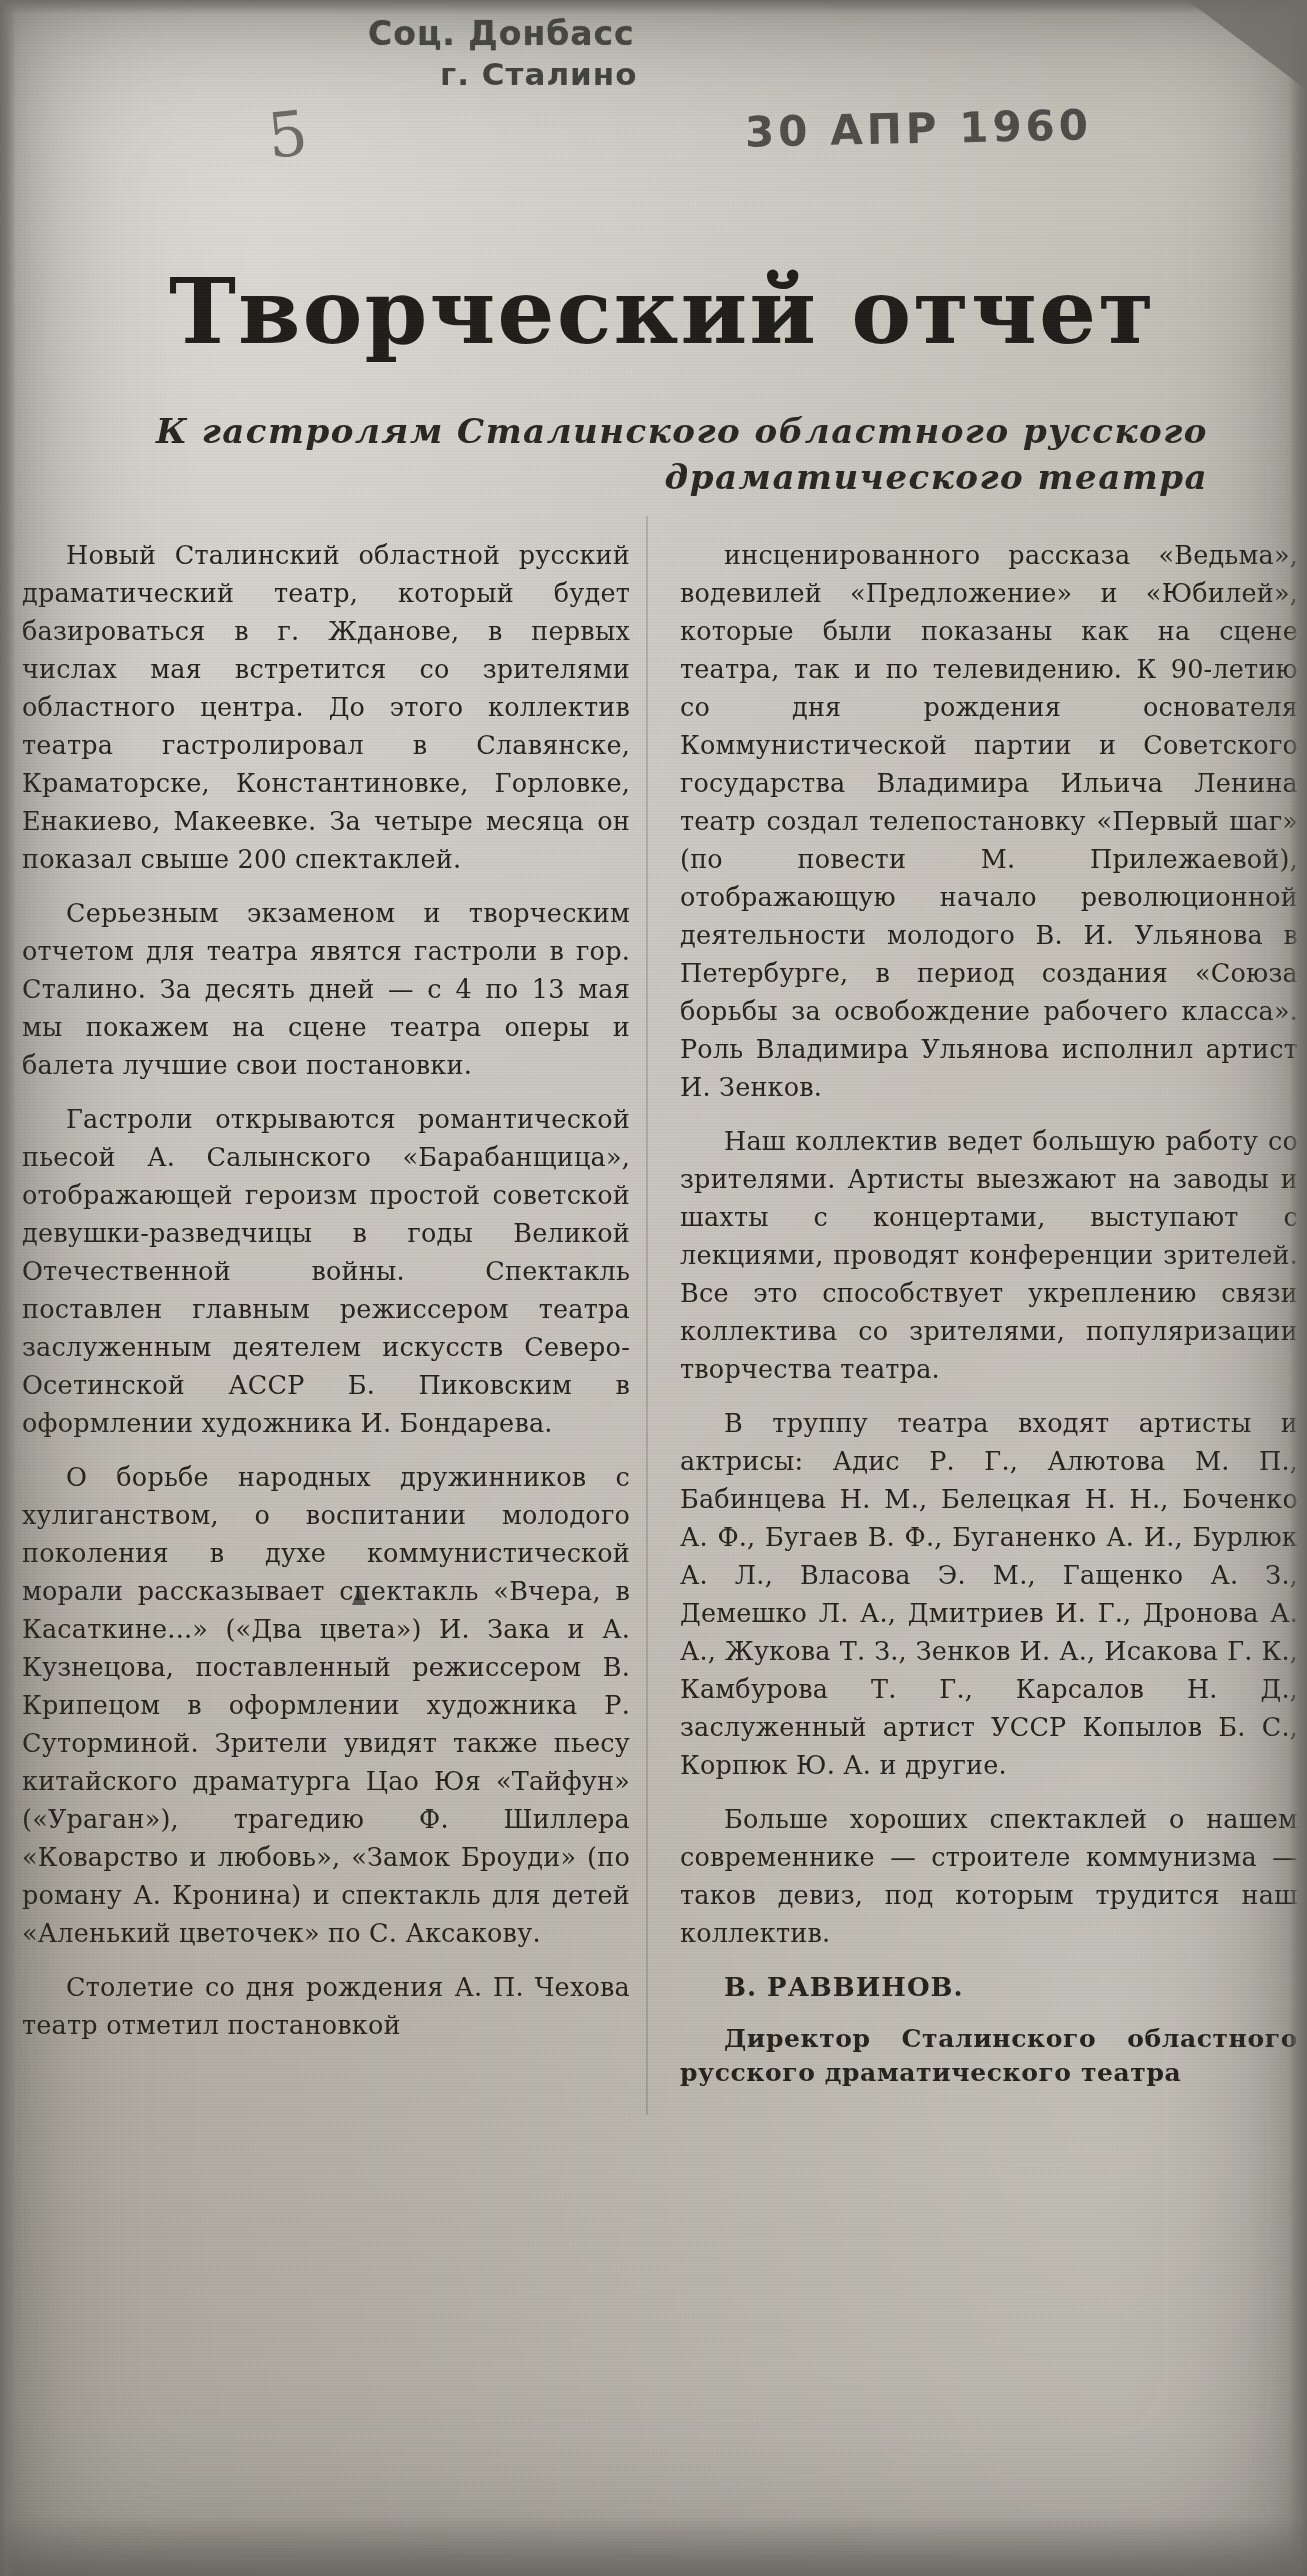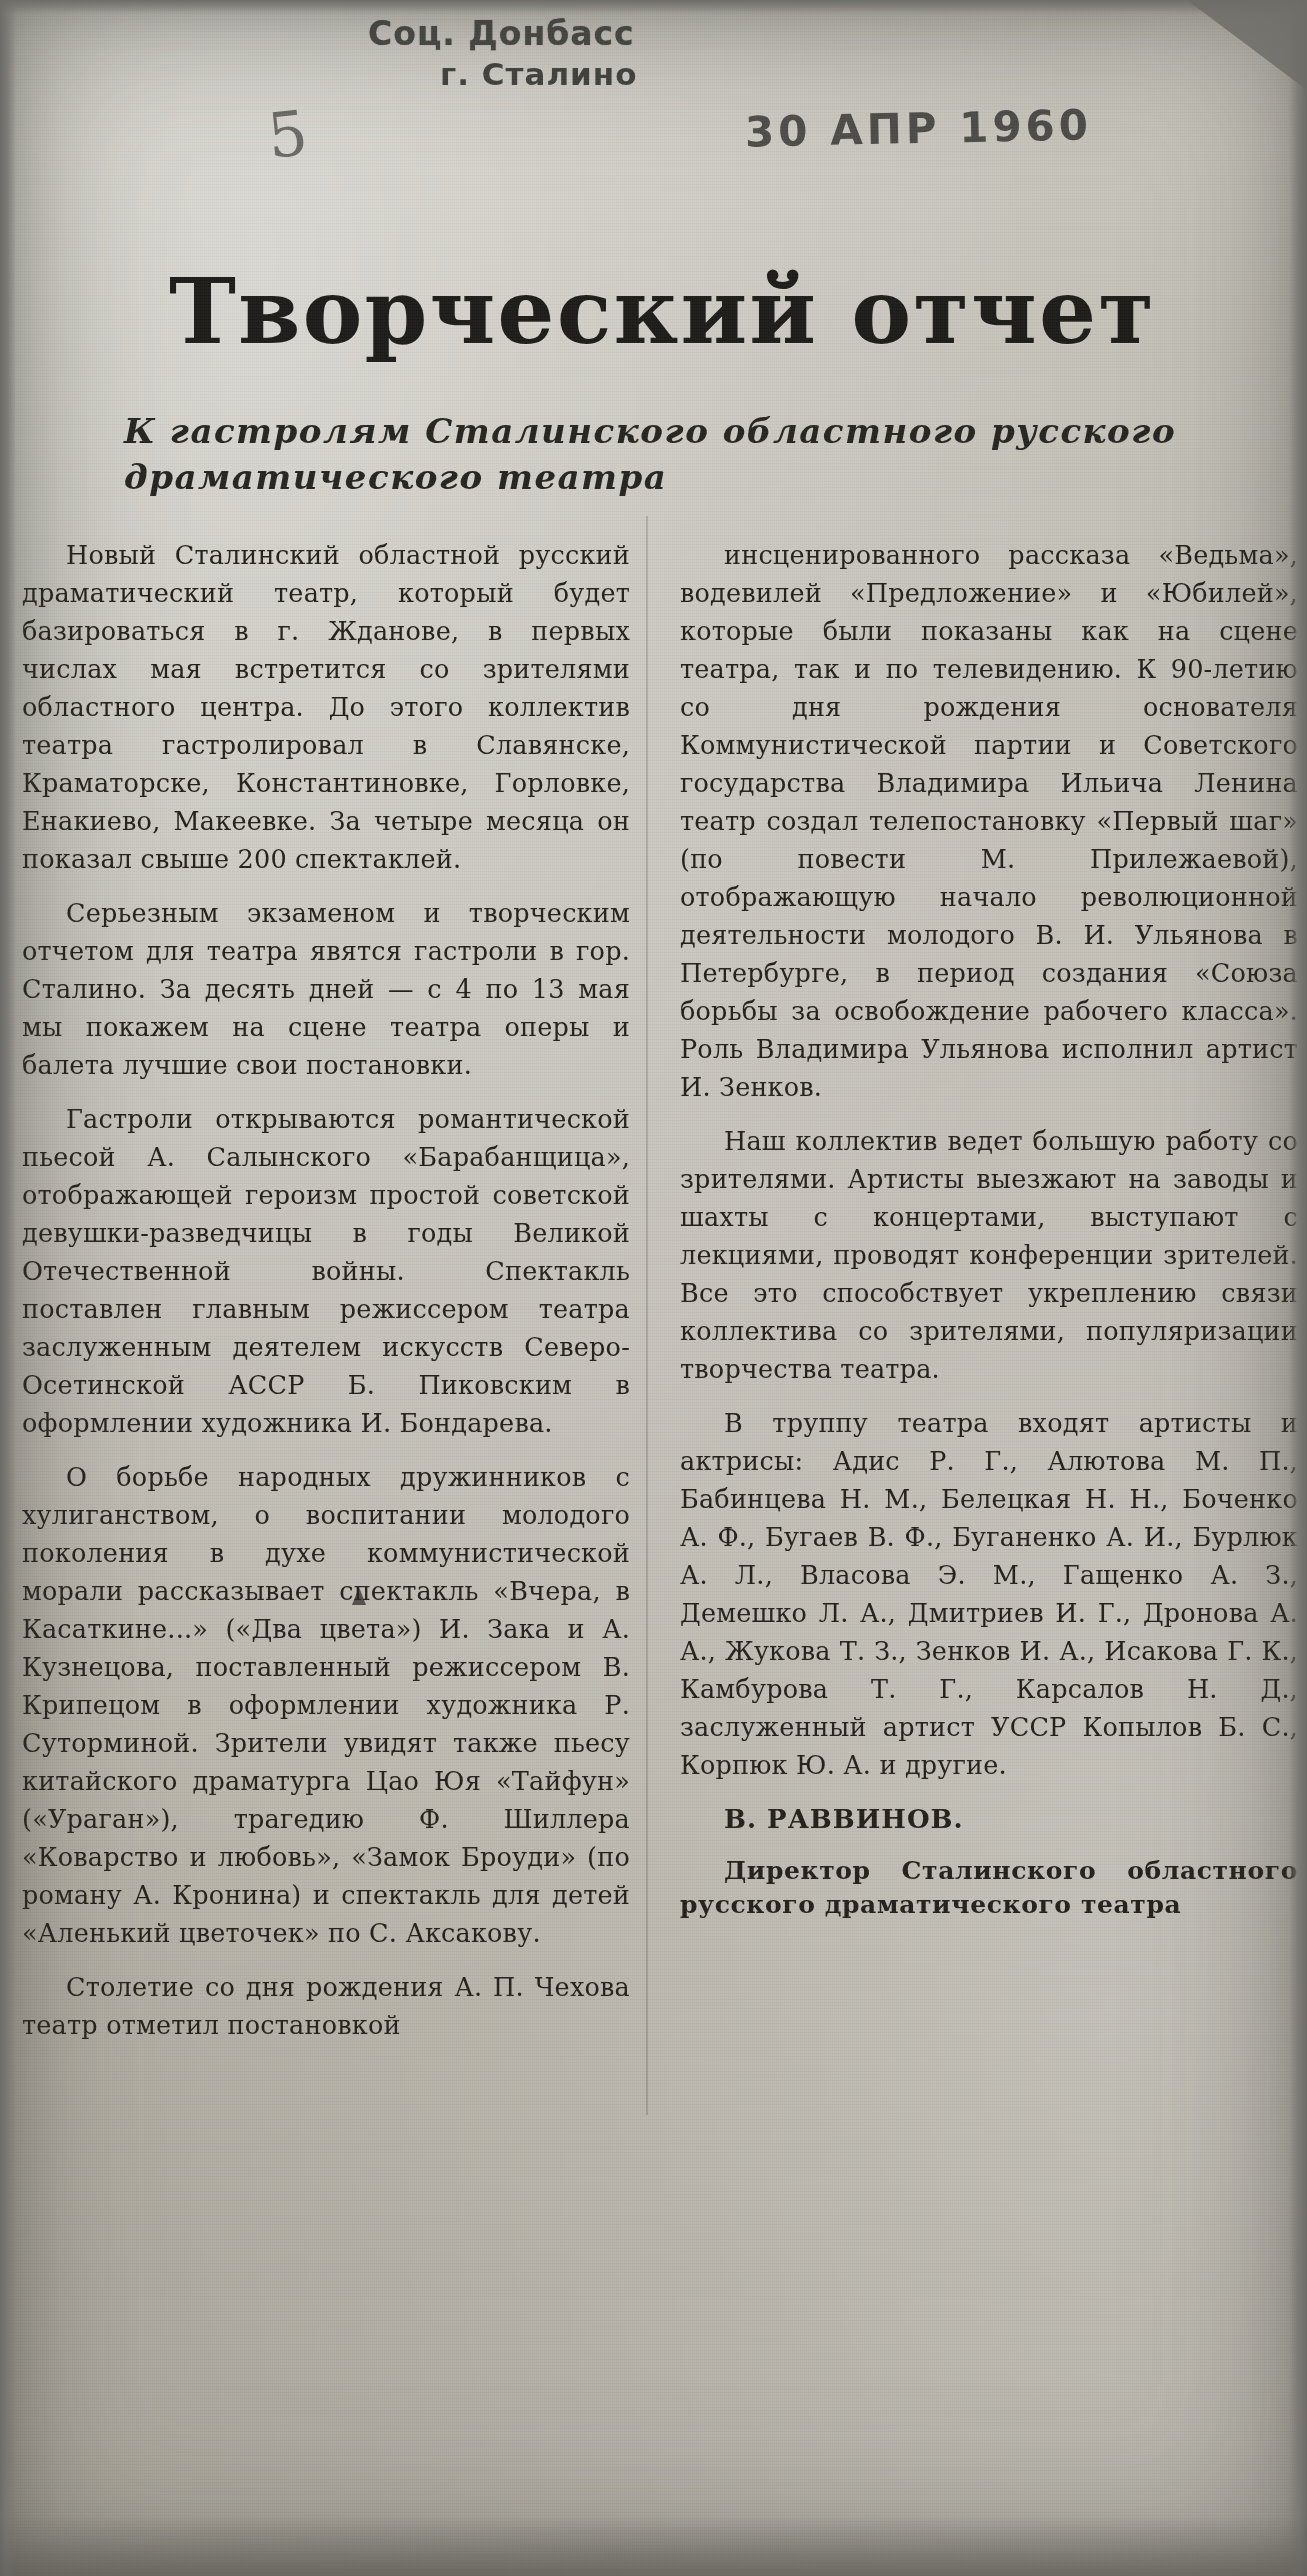--- a/index.html
+++ b/index.html
@@ -133,24 +133,24 @@
     font-family: "DejaVu Serif", serif;
     font-weight: 700;
     font-size: 90px;
     letter-spacing: 2px;
     color: #1d1b18;
     text-shadow: 0 1px 0 rgba(255,255,255,0.18);
     margin-left: 9px;
   }
   .subhead {
     position: absolute;
-    left: 124px;
+    left: 118px;
     top: 380px;
     width: 1090px;
-    text-align: left;
+    text-align: right;
     font-family: "DejaVu Serif", serif;
     font-style: italic;
     font-weight: 700;
     font-size: 34px;
     line-height: 46px;
     letter-spacing: 1.5px;
     color: #26241f;
   }
 
   
@@ -248,20 +248,21 @@
         <p>Новый Сталинский областной русский драматический театр, который будет базироваться в г. Жданове, в первых числах мая встретится со зрителями областного центра. До этого коллектив театра гастролировал в Славянске, Краматорске, Константиновке, Горловке, Енакиево, Макеевке. За четыре месяца он показал свыше 200 спектаклей.</p>
         <p>Серьезным экзаменом и творческим отчетом для театра явятся гастроли в гор. Сталино. За десять дней — с 4 по 13 мая мы покажем на сцене театра оперы и балета лучшие свои постановки.</p>
         <p>Гастроли открываются романтической пьесой А. Салынского «Барабанщица», отображающей героизм простой советской девушки-разведчицы в годы Великой Отечественной войны. Спектакль поставлен главным режиссером театра заслуженным деятелем искусств Северо-Осетинской АССР Б. Пиковским в оформлении художника И. Бондарева.</p>
         <p>О борьбе народных дружинников с хулиганством, о воспитании молодого поколения в духе коммунистической морали рассказывает спектакль «Вчера, в Касаткине...» («Два цвета») И. Зака и А. Кузнецова, поставленный режиссером В. Крипецом в оформлении художника Р. Суторминой. Зрители увидят также пьесу китайского драматурга Цао Юя «Тайфун» («Ураган»), трагедию Ф. Шиллера «Коварство и любовь», «Замок Броуди» (по роману А. Кронина) и спектакль для детей «Аленький цветочек» по С. Аксакову.</p>
         <p>Столетие со дня рождения А. П. Чехова театр отметил постановкой</p>
       </div>
       <div class="col col-right">
         <p>инсценированного рассказа «Ведьма», водевилей «Предложение» и «Юбилей», которые были показаны как на сцене театра, так и по телевидению. К 90-летию со дня рождения основателя Коммунистической партии и Советского государства Владимира Ильича Ленина театр создал телепостановку «Первый шаг» (по повести М. Прилежаевой), отображающую начало революционной деятельности молодого В. И. Ульянова в Петербурге, в период создания «Союза борьбы за освобождение рабочего класса». Роль Владимира Ульянова исполнил артист И. Зенков.</p>
         <p>Наш коллектив ведет большую работу со зрителями. Артисты выезжают на заводы и шахты с концертами, выступают с лекциями, проводят конференции зрителей. Все это способствует укреплению связи коллектива со зрителями, популяризации творчества театра.</p>
         <p>В труппу театра входят артисты и актрисы: Адис Р. Г., Алютова М. П., Бабинцева Н. М., Белецкая Н. Н., Боченко А. Ф., Бугаев В. Ф., Буганенко А. И., Бурлюк А. Л., Власова Э. М., Гащенко А. З., Демешко Л. А., Дмитриев И. Г., Дронова А. А., Жукова Т. З., Зенков И. А., Исакова Г. К., Камбурова Т. Г., Карсалов Н. Д., заслуженный артист УССР Копылов Б. С., Корпюк Ю. А. и другие.</p>
+        <p>Больше хороших спектаклей о нашем современнике — строителе коммунизма — таков девиз, под которым трудится наш коллектив.</p>
         <p class="signature">В. РАВВИНОВ.</p>
         <p class="signature-role">Директор Сталинского областного русского драматического театра</p>
       </div>
     </div>
 
     <div class="caret"></div>
   </div>
 
   <div class="grain"></div>
   <div class="vignette"></div>

